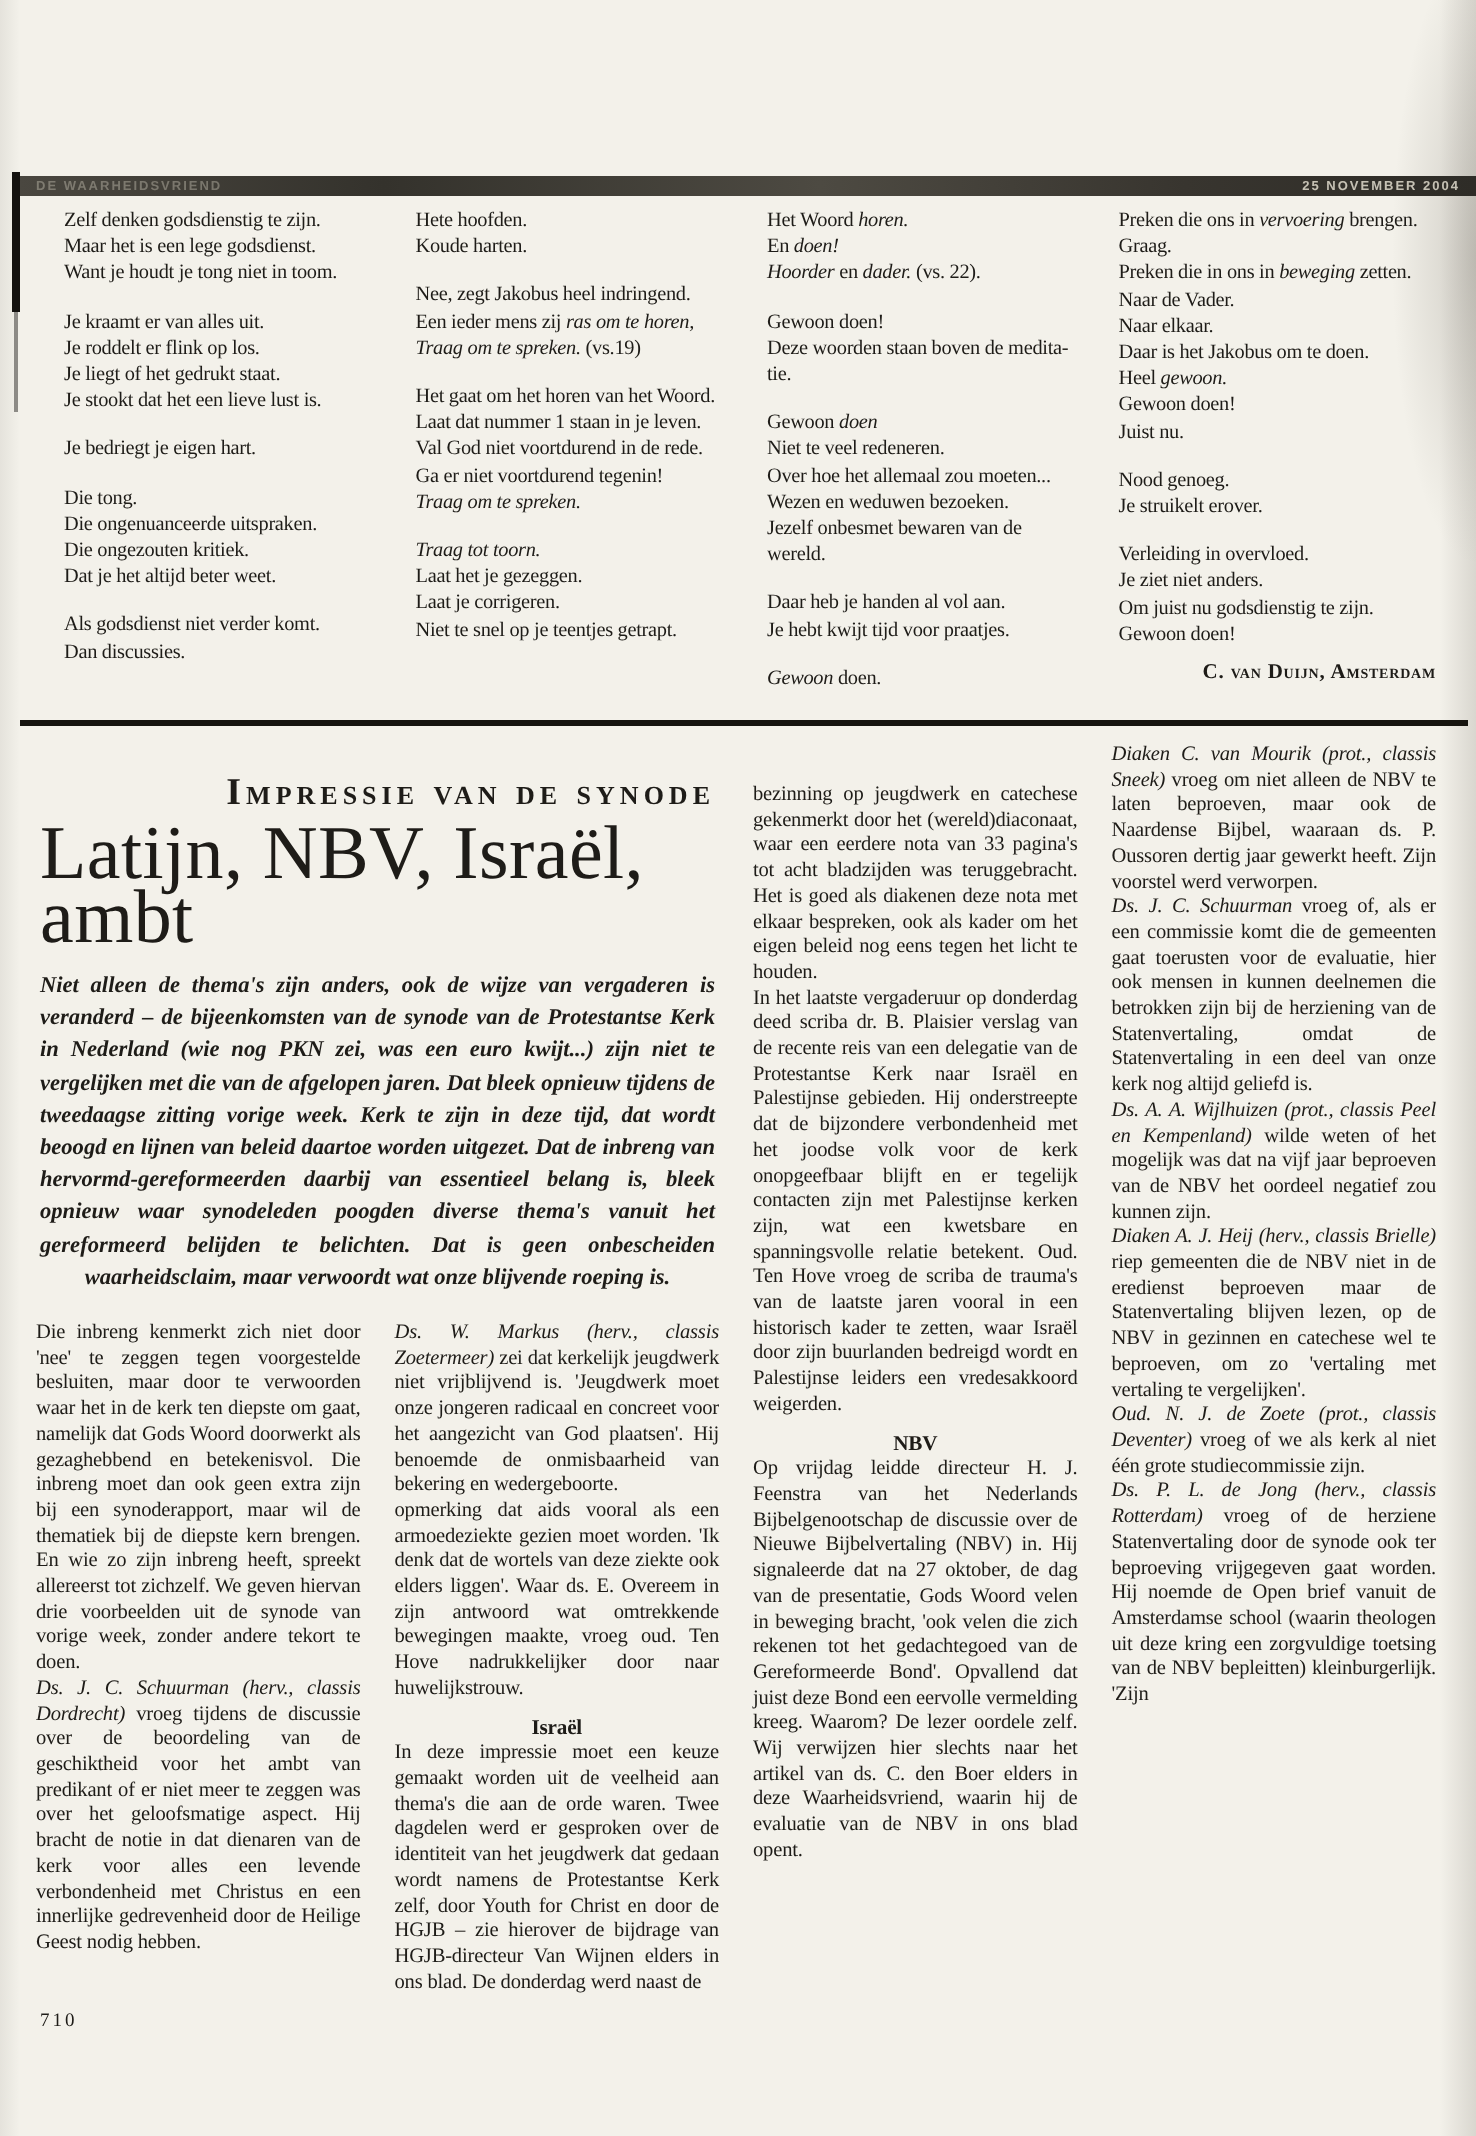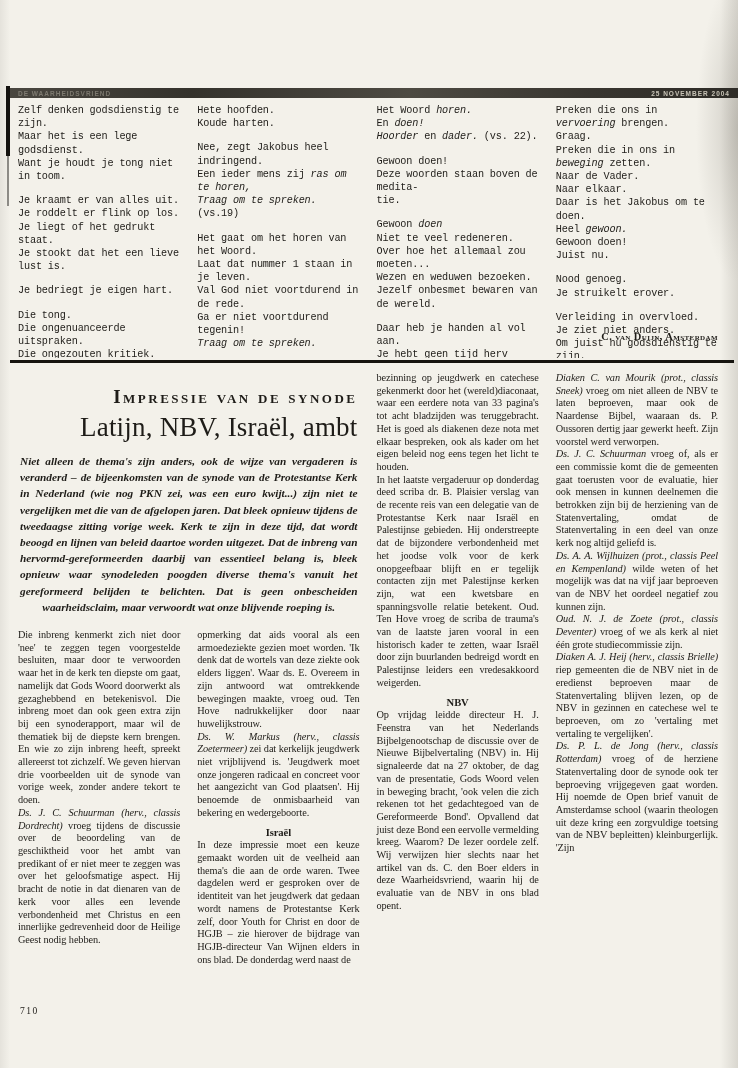--- a/index.html
+++ b/index.html
@@ -19,53 +19,53 @@
     position:absolute;left:10px;right:0;top:88px;height:10px;
     background:linear-gradient(90deg,#4a4740,#34322c 25%,#4d4a42 55%,#38352f 80%,#2e2c27);
     display:flex;justify-content:space-between;align-items:center;
     padding:0 8px;box-sizing:border-box;
   }
   .tb-left{font-family:"Liberation Sans",sans-serif;font-size:6.5px;font-weight:bold;
     letter-spacing:1px;color:rgba(210,205,190,0.40);white-space:nowrap;}
   .tb-right{font-family:"Liberation Sans",sans-serif;font-size:6.5px;font-weight:bold;
     letter-spacing:1px;color:rgba(235,230,215,0.80);white-space:nowrap;}
   .meditation{
-    position:absolute;left:18px;right:20px;top:104px;height:254px;overflow:hidden;
-    display:grid;grid-template-columns:repeat(4,1fr);column-gap:17px;font-family:Liberation Mono, monospace;
+    position:absolute;left:32px;right:20px;top:104px;height:254px;overflow:hidden;
+    display:grid;grid-template-columns:repeat(4,1fr);column-gap:17px;
   }
   .med-col{font-size:10.2px;line-height:13.2px;letter-spacing:-0.15px;}
   .mline{white-space:normal;}
   .mgap{height:11px;}
   .signature{
     position:absolute;right:20px;top:331px;
     font-variant:small-caps;font-weight:bold;font-size:10.5px;letter-spacing:0.4px;
   }
   .rule{position:absolute;left:10px;right:4px;top:360px;height:3px;background:#16140f;}
   .article{
     position:absolute;left:18px;right:20px;top:372px;bottom:30px;overflow:hidden;
     display:grid;grid-template-columns:repeat(4,1fr);column-gap:17px;
     grid-template-rows:auto 1fr;
   }
   .art-header{grid-column:1/3;grid-row:1;padding:14px 2px 14px 2px;}
   .kicker{
     text-align:right;font-variant:small-caps;font-weight:600;
     font-size:19px;letter-spacing:2.5px;margin-bottom:3px;
   }
   .title{
-    text-align:right;font-weight:500;font-size:27px;line-height:32px;
+    text-align:left;font-weight:500;font-size:38px;line-height:32px;
     margin:0 0 10px 0;letter-spacing:0.2px;
   }
   .intro{
     font-style:italic;font-size:11.3px;line-height:16.2px;margin:0;
     text-align:justify;text-align-last:center;font-weight:bold;
   }
   .art-col{font-size:10.3px;line-height:12.7px;text-align:justify;letter-spacing:-0.1px;}
   .colA{grid-column:1;grid-row:2;}
   .colB{grid-column:2;grid-row:2;}
-  .colC{grid-column:3;grid-row:1/3;}
+  .colC{grid-column:3;grid-row:1/3;margin-top:20px;}
   .colD{grid-column:4;grid-row:1/3;}
   .apara{margin:0;}
   .subhead{font-size:10.6px;margin:7px 0 0 0;font-weight:bold;text-align:center;}
   .pagenum{position:absolute;left:20px;top:1006px;font-size:9.5px;letter-spacing:1.5px;}
 </style>
 </head>
 <body>
 
 <div class="edge-mark"></div>
 <div class="edge-mark2"></div>
@@ -124,21 +124,21 @@
       <div class="mline">Deze woorden staan boven de medita-</div>
       <div class="mline">tie.</div>
       <div class="mgap"></div>
       <div class="mline">Gewoon <i>doen</i></div>
       <div class="mline">Niet te veel redeneren.</div>
       <div class="mline">Over hoe het allemaal zou moeten...</div>
       <div class="mline">Wezen en weduwen bezoeken.</div>
       <div class="mline">Jezelf onbesmet bewaren van de wereld.</div>
       <div class="mgap"></div>
       <div class="mline">Daar heb je handen al vol aan.</div>
-      <div class="mline">Je hebt geen tijd herv praatjes.</div>
+      <div class="mline">Je hebt kwijt tijd voor praatjes.</div>
       <div class="mgap"></div>
       <div class="mline"><i>Gewoon</i> doen.</div>
     </div>
   <div class="med-col">
       <div class="mline">Preken die ons in <i>vervoering</i> brengen.</div>
       <div class="mline">Graag.</div>
       <div class="mline">Preken die in ons in <i>beweging</i> zetten.</div>
       <div class="mline">Naar de Vader.</div>
       <div class="mline">Naar elkaar.</div>
       <div class="mline">Daar is het Jakobus om te doen.</div>
@@ -164,34 +164,34 @@
   <div class="art-header">
     <div class="kicker">Impressie van de synode</div>
     <h1 class="title">Latijn, NBV, Israël, ambt</h1>
     <p class="intro">Niet alleen de thema's zijn anders, ook de wijze van vergaderen is veranderd – de bijeenkomsten van de synode van de Protestantse Kerk in Nederland (wie nog PKN zei, was een euro kwijt...) zijn niet te vergelijken met die van de afgelopen jaren. Dat bleek opnieuw tijdens de tweedaagse zitting vorige week. Kerk te zijn in deze tijd, dat wordt beoogd en lijnen van beleid daartoe worden uitgezet. Dat de inbreng van hervormd-gereformeerden daarbij van essentieel belang is, bleek opnieuw waar synodeleden poogden diverse thema's vanuit het gereformeerd belijden te belichten. Dat is geen onbescheiden waarheidsclaim, maar verwoordt wat onze blijvende roeping is.</p>
   </div>
   <div class="art-col colA">
       <p class="apara">Die inbreng kenmerkt zich niet door 'nee' te zeggen tegen voorgestelde besluiten, maar door te verwoorden waar het in de kerk ten diepste om gaat, namelijk dat Gods Woord doorwerkt als gezaghebbend en betekenisvol. Die inbreng moet dan ook geen extra zijn bij een synoderapport, maar wil de thematiek bij de diepste kern brengen. En wie zo zijn inbreng heeft, spreekt allereerst tot zichzelf. We geven hiervan drie voorbeelden uit de synode van vorige week, zonder andere tekort te doen.</p>
       <p class="apara"><i>Ds. J. C. Schuurman (herv., classis Dordrecht)</i> vroeg tijdens de discussie over de beoordeling van de geschiktheid voor het ambt van predikant of er niet meer te zeggen was over het geloofsmatige aspect. Hij bracht de notie in dat dienaren van de kerk voor alles een levende verbondenheid met Christus en een innerlijke gedrevenheid door de Heilige Geest nodig hebben.</p>
     </div>
   <div class="art-col colB">
+      <p class="apara"><i>Ds. W. Markus (herv., classis Zoetermeer)</i> zei dat kerkelijk jeugdwerk niet vrijblijvend is. 'Jeugdwerk moet onze jongeren radicaal en concreet voor het aangezicht van God plaatsen'. Hij benoemde de onmisbaarheid van bekering en wedergeboorte.</p>
       <p class="apara">opmerking dat aids vooral als een armoedeziekte gezien moet worden. 'Ik denk dat de wortels van deze ziekte ook elders liggen'. Waar ds. E. Overeem in zijn antwoord wat omtrekkende bewegingen maakte, vroeg oud. Ten Hove nadrukkelijker door naar huwelijkstrouw.</p>
-      <p class="apara"><i>Ds. W. Markus (herv., classis Zoetermeer)</i> zei dat kerkelijk jeugdwerk niet vrijblijvend is. 'Jeugdwerk moet onze jongeren radicaal en concreet voor het aangezicht van God plaatsen'. Hij benoemde de onmisbaarheid van bekering en wedergeboorte.</p>
       <h3 class="subhead">Israël</h3>
       <p class="apara">In deze impressie moet een keuze gemaakt worden uit de veelheid aan thema's die aan de orde waren. Twee dagdelen werd er gesproken over de identiteit van het jeugdwerk dat gedaan wordt namens de Protestantse Kerk zelf, door Youth for Christ en door de HGJB – zie hierover de bijdrage van HGJB-directeur Van Wijnen elders in ons blad. De donderdag werd naast de</p>
     </div>
   <div class="art-col colC">
       <p class="apara">bezinning op jeugdwerk en catechese gekenmerkt door het (wereld)diaconaat, waar een eerdere nota van 33 pagina's tot acht bladzijden was teruggebracht. Het is goed als diakenen deze nota met elkaar bespreken, ook als kader om het eigen beleid nog eens tegen het licht te houden.</p>
       <p class="apara">In het laatste vergaderuur op donderdag deed scriba dr. B. Plaisier verslag van de recente reis van een delegatie van de Protestantse Kerk naar Israël en Palestijnse gebieden. Hij onderstreepte dat de bijzondere verbondenheid met het joodse volk voor de kerk onopgeefbaar blijft en er tegelijk contacten zijn met Palestijnse kerken zijn, wat een kwetsbare en spanningsvolle relatie betekent. Oud. Ten Hove vroeg de scriba de trauma's van de laatste jaren vooral in een historisch kader te zetten, waar Israël door zijn buurlanden bedreigd wordt en Palestijnse leiders een vredesakkoord weigerden.</p>
       <h3 class="subhead">NBV</h3>
       <p class="apara">Op vrijdag leidde directeur H. J. Feenstra van het Nederlands Bijbelgenootschap de discussie over de Nieuwe Bijbelvertaling (NBV) in. Hij signaleerde dat na 27 oktober, de dag van de presentatie, Gods Woord velen in beweging bracht, 'ook velen die zich rekenen tot het gedachtegoed van de Gereformeerde Bond'. Opvallend dat juist deze Bond een eervolle vermelding kreeg. Waarom? De lezer oordele zelf. Wij verwijzen hier slechts naar het artikel van ds. C. den Boer elders in deze Waarheidsvriend, waarin hij de evaluatie van de NBV in ons blad opent.</p>
     </div>
   <div class="art-col colD">
       <p class="apara"><i>Diaken C. van Mourik (prot., classis Sneek)</i> vroeg om niet alleen de NBV te laten beproeven, maar ook de Naardense Bijbel, waaraan ds. P. Oussoren dertig jaar gewerkt heeft. Zijn voorstel werd verworpen.</p>
       <p class="apara"><i>Ds. J. C. Schuurman</i> vroeg of, als er een commissie komt die de gemeenten gaat toerusten voor de evaluatie, hier ook mensen in kunnen deelnemen die betrokken zijn bij de herziening van de Statenvertaling, omdat de Statenvertaling in een deel van onze kerk nog altijd geliefd is.</p>
       <p class="apara"><i>Ds. A. A. Wijlhuizen (prot., classis Peel en Kempenland)</i> wilde weten of het mogelijk was dat na vijf jaar beproeven van de NBV het oordeel negatief zou kunnen zijn.</p>
+      <p class="apara"><i>Diaken A. J. Heij (herv., classis Brielle)</i> riep gemeenten die de NBV niet in de eredienst beproeven maar de Statenvertaling blijven lezen, op de NBV in gezinnen en catechese wel te beproeven, om zo 'vertaling met vertaling te vergelijken'.</p>
       <p class="apara"><i>Oud. N. J. de Zoete (prot., classis Deventer)</i> vroeg of we als kerk al niet één grote studiecommissie zijn.</p>
-      <p class="apara"><i>Diaken A. J. Heij (herv., classis Brielle)</i> riep gemeenten die de NBV niet in de eredienst beproeven maar de Statenvertaling blijven lezen, op de NBV in gezinnen en catechese wel te beproeven, om zo 'vertaling met vertaling te vergelijken'.</p>
       <p class="apara"><i>Ds. P. L. de Jong (herv., classis Rotterdam)</i> vroeg of de herziene Statenvertaling door de synode ook ter beproeving vrijgegeven gaat worden. Hij noemde de Open brief vanuit de Amsterdamse school (waarin theologen uit deze kring een zorgvuldige toetsing van de NBV bepleitten) kleinburgerlijk. 'Zijn</p>
     </div>
 </div>
 
 <div class="pagenum">710</div>
 
 </body></html>

